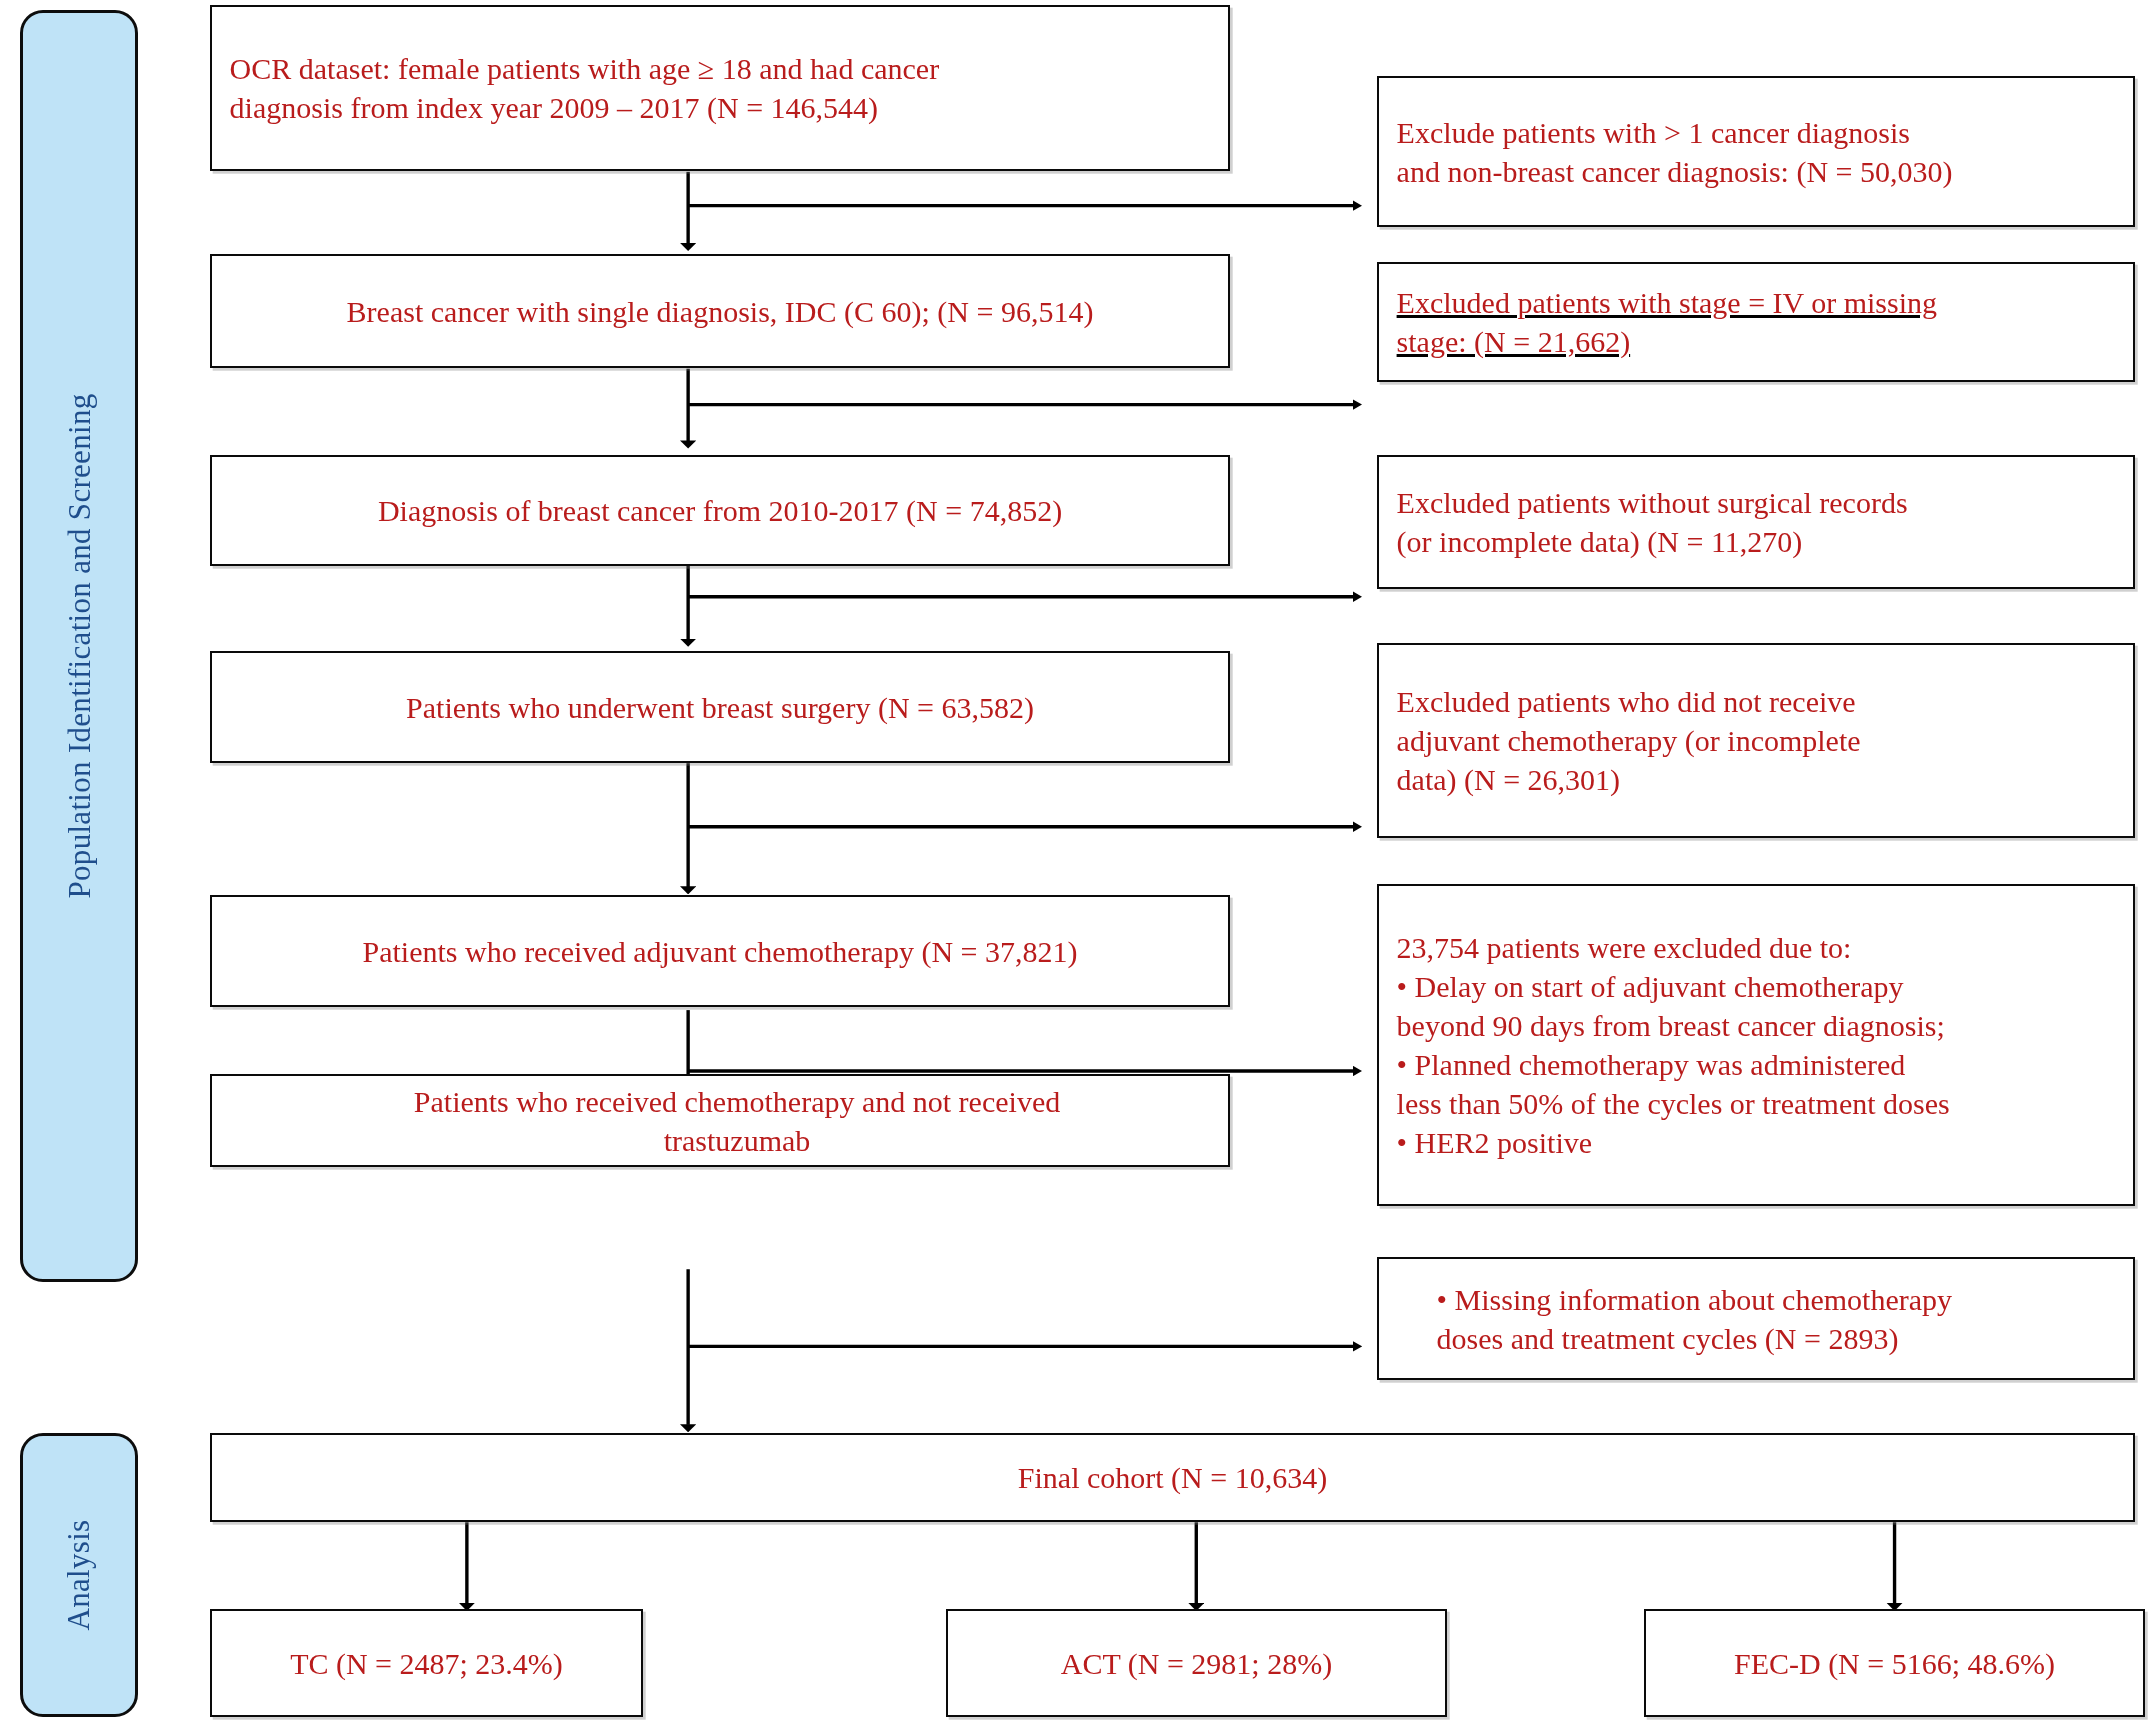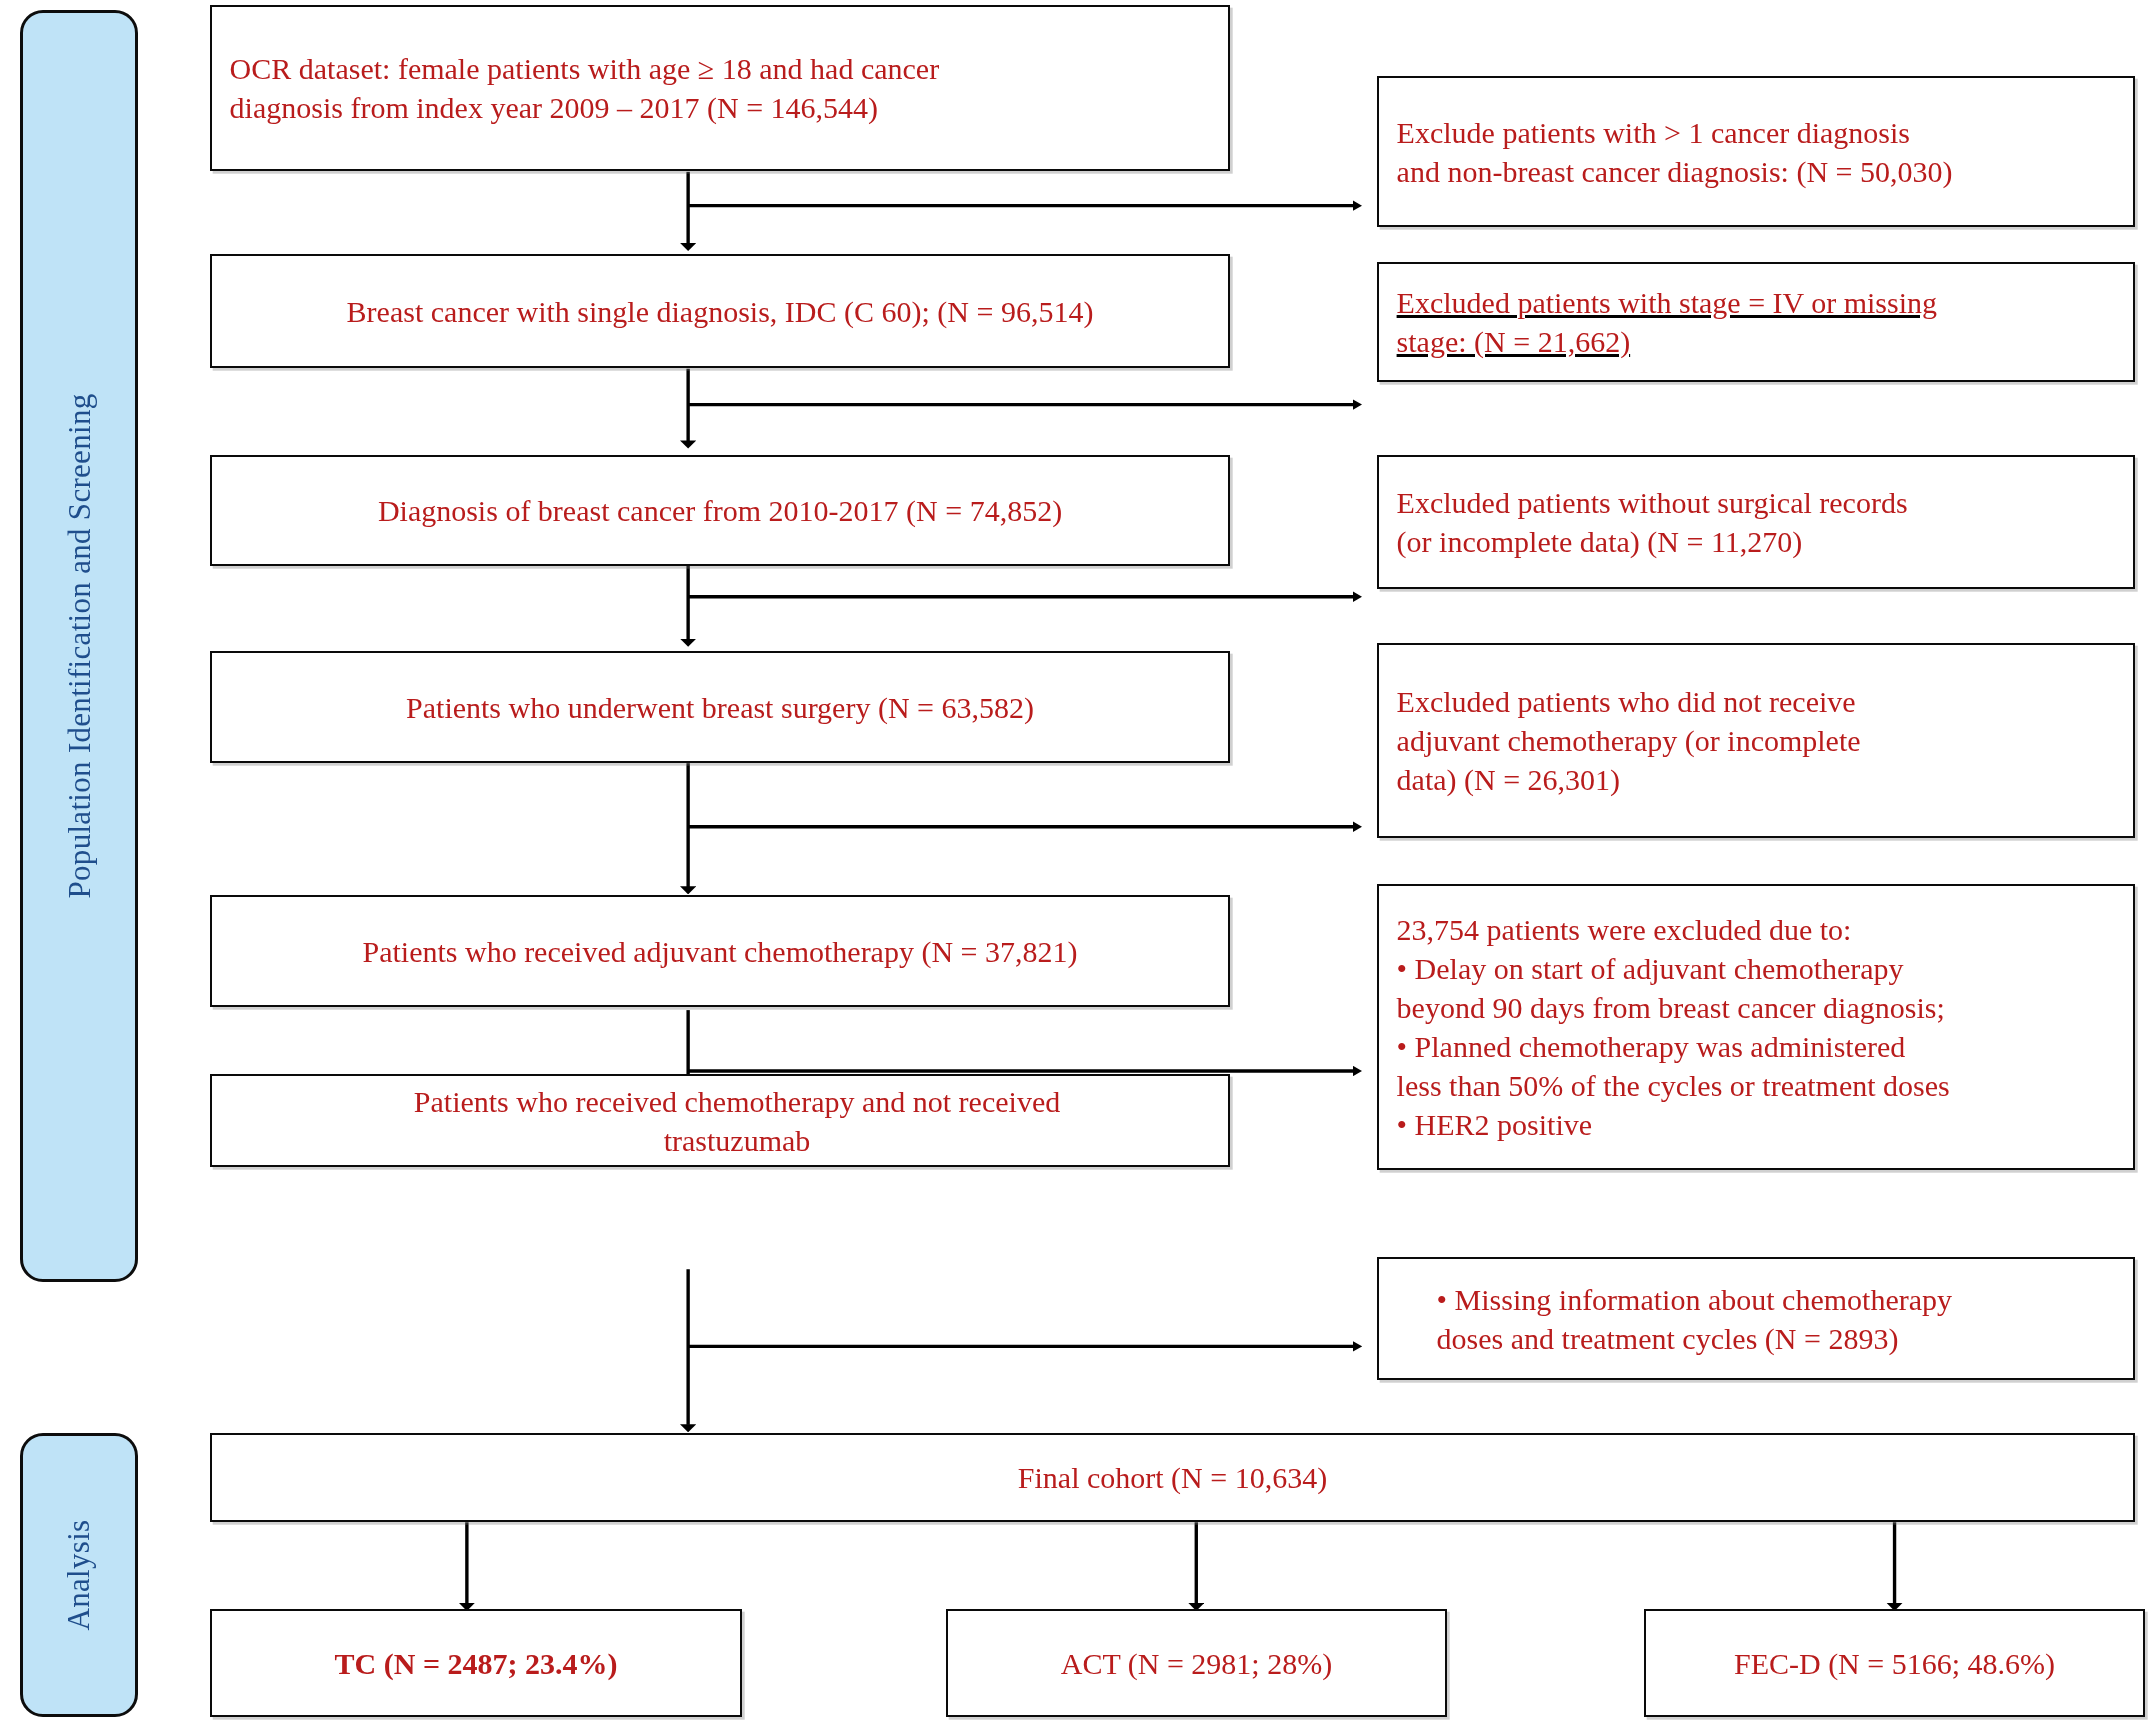--- a/index.html
+++ b/index.html
@@ -176,21 +176,21 @@
   </div>
 
   <div class="node just" style="left:1377px; top:643px; width:758px; height:195px;">
     <div class="txt">
       <p>Excluded patients who did not receive</p>
       <p>adjuvant chemotherapy (or incomplete</p>
       <p>data) (N = 26,301)</p>
     </div>
   </div>
 
-  <div class="node just" style="left:1377px; top:884px; width:758px; height:286px;">
+  <div class="node just" style="left:1377px; top:884px; width:758px; height:322px;">
     <div class="txt">
       <p>23,754 patients were excluded due to:</p>
       <p class="bullet">• Delay on start of adjuvant chemotherapy</p>
       <p>beyond 90 days from breast cancer diagnosis;</p>
       <p class="bullet">• Planned chemotherapy was administered</p>
       <p>less than 50% of the cycles or treatment doses</p>
       <p class="bullet">• HER2 positive</p>
     </div>
   </div>
 
@@ -200,21 +200,21 @@
       <p>doses and treatment cycles (N = 2893)</p>
     </div>
   </div>
 
   <div class="node center" style="left:210px; top:1433px; width:1925px; height:89px;">
     <div class="txt">
       <p>Final cohort (N = 10,634)</p>
     </div>
   </div>
 
-  <div class="node center" style="left:210px; top:1609px; width:532px; height:108px;font-weight:bold;">
+  <div class="node center" style="left:210px; top:1609px; width:433px; height:108px;">
     <div class="txt">TC (N = 2487; 23.4%)</div>
   </div>
 
   <div class="node center" style="left:946px; top:1609px; width:501px; height:108px;">
     <div class="txt">ACT (N = 2981; 28%)</div>
   </div>
 
   <div class="node center" style="left:1644px; top:1609px; width:501px; height:108px;">
     <div class="txt">FEC-D (N = 5166; 48.6%)</div>
   </div>

